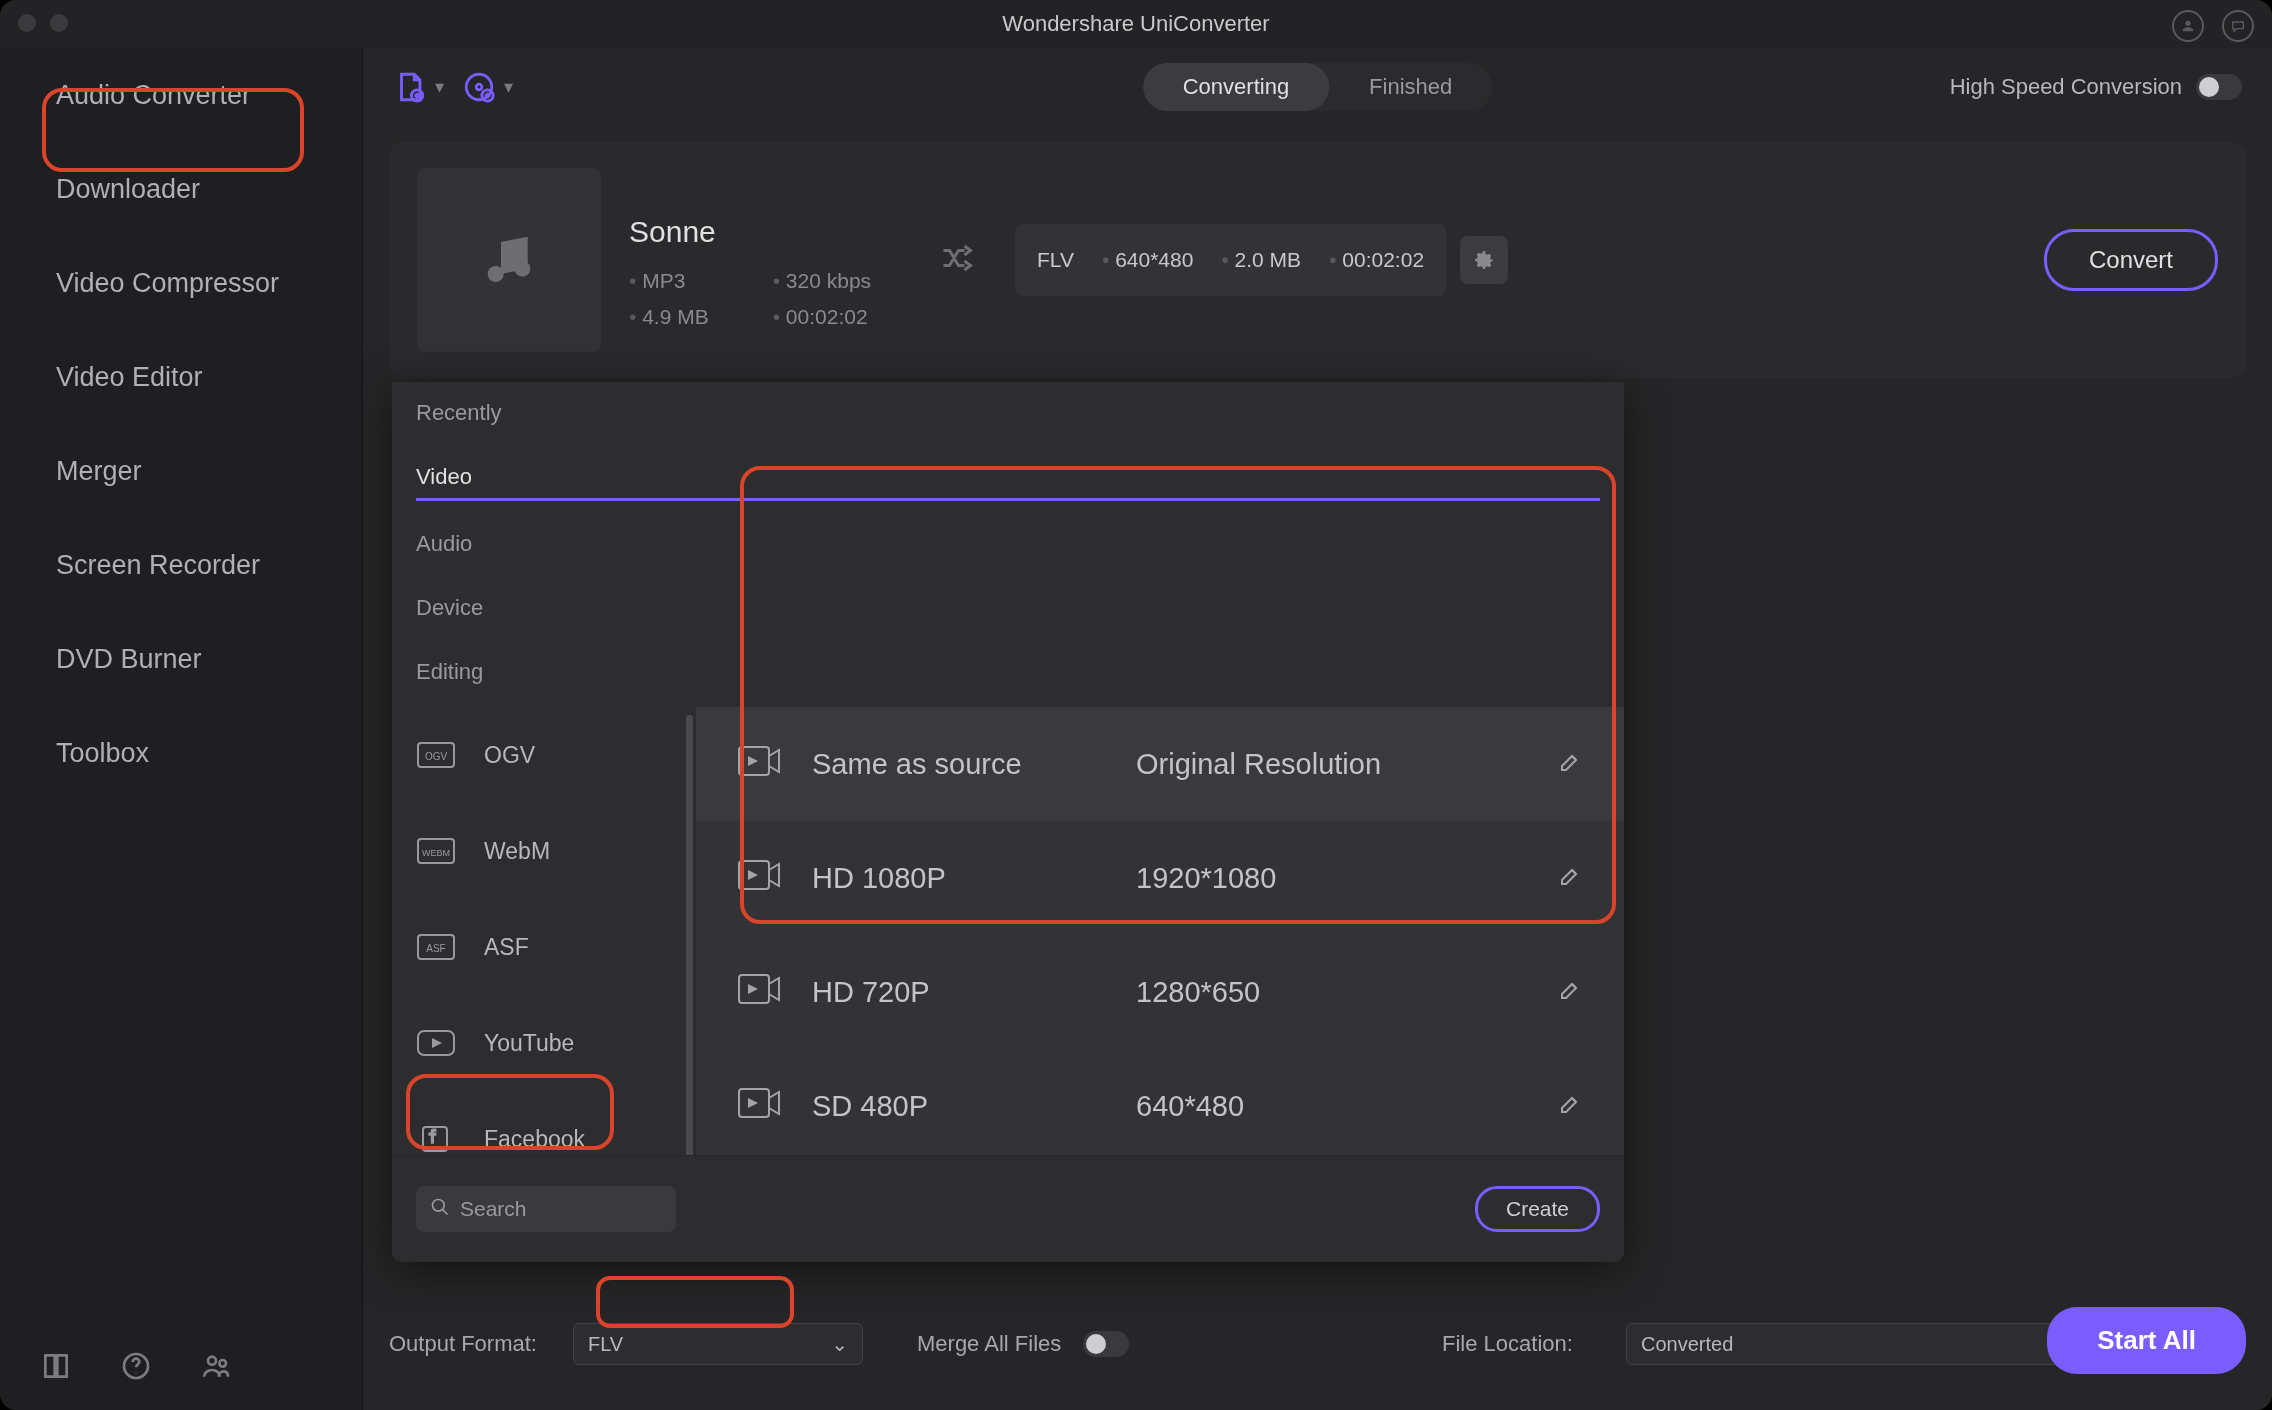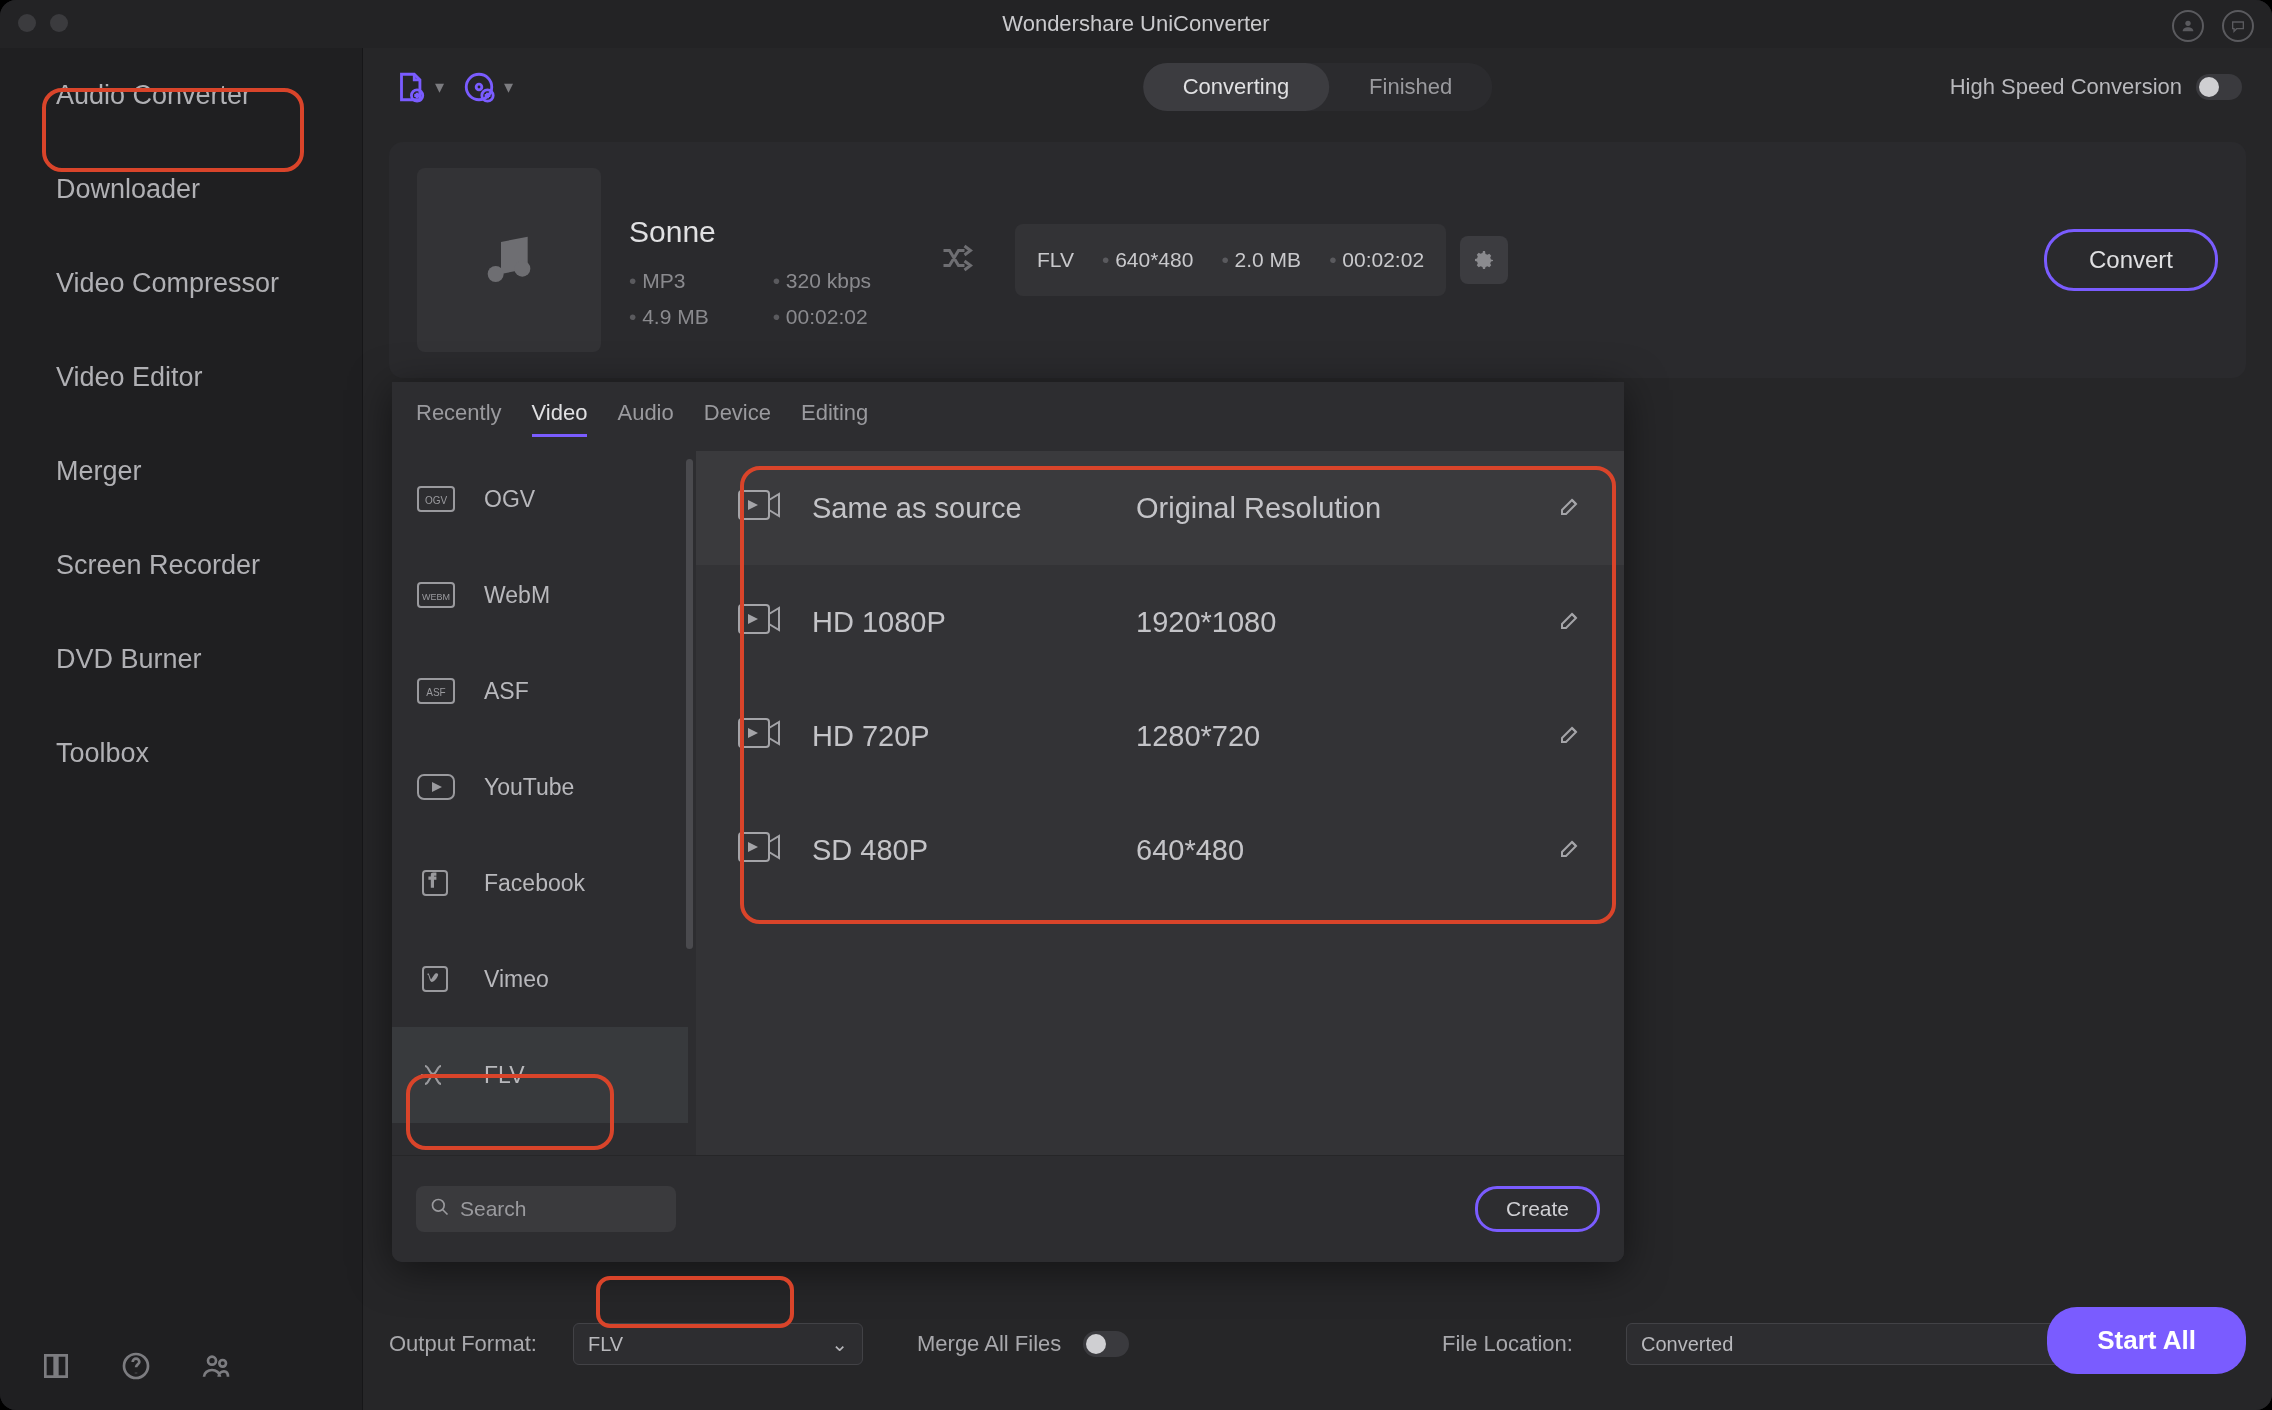--- a/index.html
+++ b/index.html
@@ -51,21 +51,21 @@
   .meta-grid span::before{content:"• ";color:#5a5a5e;}
   .shuffle{margin:0 12px;}
   .shuffle svg{width:36px;height:36px;stroke:#6e6e72;fill:none;stroke-width:2;}
   .target-box{background:#333336;border-radius:8px;height:72px;display:flex;align-items:center;padding:0 22px;gap:28px;font-size:21px;color:#c9c9cc;}
   .target-box span::before{content:"• ";color:#5a5a5e;}
   .target-box span:first-child::before{content:"";}
   .gear-btn{width:48px;height:48px;background:#3c3c40;border-radius:8px;display:flex;align-items:center;justify-content:center;margin-left:-14px;}
   .gear-btn svg{width:24px;height:24px;fill:#8a8a8e;}
   .convert-btn{margin-left:auto;border:3px solid var(--accent);border-radius:30px;padding:14px 42px;font-size:24px;color:#e0e0e2;cursor:pointer;}
   .fmt-panel{position:absolute;left:392px;top:382px;width:1232px;height:880px;background:#2d2d30;border-radius:0 0 10px 10px;box-shadow:0 8px 40px rgba(0,0,0,0.5);display:flex;flex-direction:column;overflow:hidden;}
-  .fmt-tabs{display:flex;gap:30px;padding:18px 24px 14px 24px;font-size:22px;color:#9a9a9e;}
+  .fmt-tabs{display:flex;gap:30px;padding:18px 24px 14px 24px;font-size:22px;color:#9a9a9e;flex-direction:column;}
   .fmt-tab{cursor:pointer;padding-bottom:8px;}
   .fmt-tab.active{color:#e0e0e2;border-bottom:3px solid var(--accent);}
   .fmt-body{flex:1;display:flex;overflow:hidden;}
   .fmt-left{width:304px;background:#2d2d30;position:relative;overflow:hidden;}
   .fmt-list-scroll{position:absolute;top:0;left:0;right:8px;bottom:0;}
   .fmt-scrollbar{position:absolute;right:3px;top:8px;width:7px;height:490px;background:#4a4a4e;border-radius:4px;}
   .fmt-item{height:96px;display:flex;align-items:center;padding-left:24px;gap:28px;font-size:23px;color:#b8b8bc;cursor:pointer;}
   .fmt-item.sel{background:#383a3d;}
   .fmt-item .ficon{width:40px;height:28px;display:flex;align-items:center;justify-content:center;}
   .fmt-item .ficon svg{width:38px;height:26px;stroke:#9a9a9e;fill:none;stroke-width:2;}
@@ -367,21 +367,21 @@
                 <path d="M14 6l4 4"></path>
               </svg></span>
         </div>
         <div class="res-row">
           <span class="ricon"><svg viewBox="0 0 42 30">
                 <rect x="1" y="1" width="30" height="28" rx="3"></rect>
                 <path d="M31 10l10-6v22l-10-6z"></path>
                 <path d="M10 10l10 5-10 5z" fill="#a4a4a8" stroke="none"></path>
               </svg></span>
           <span class="r1">HD 720P</span>
-          <span class="r2">1280*720</span>
+          <span class="r2">1280*650</span>
           <span class="redit"><svg viewBox="0 0 24 24">
                 <path d="M4 16l10-10 4 4L8 20H4z"></path>
                 <path d="M14 6l4 4"></path>
               </svg></span>
         </div>
         <div class="res-row">
           <span class="ricon"><svg viewBox="0 0 42 30">
                 <rect x="1" y="1" width="30" height="28" rx="3"></rect>
                 <path d="M31 10l10-6v22l-10-6z"></path>
                 <path d="M10 10l10 5-10 5z" fill="#a4a4a8" stroke="none"></path>

